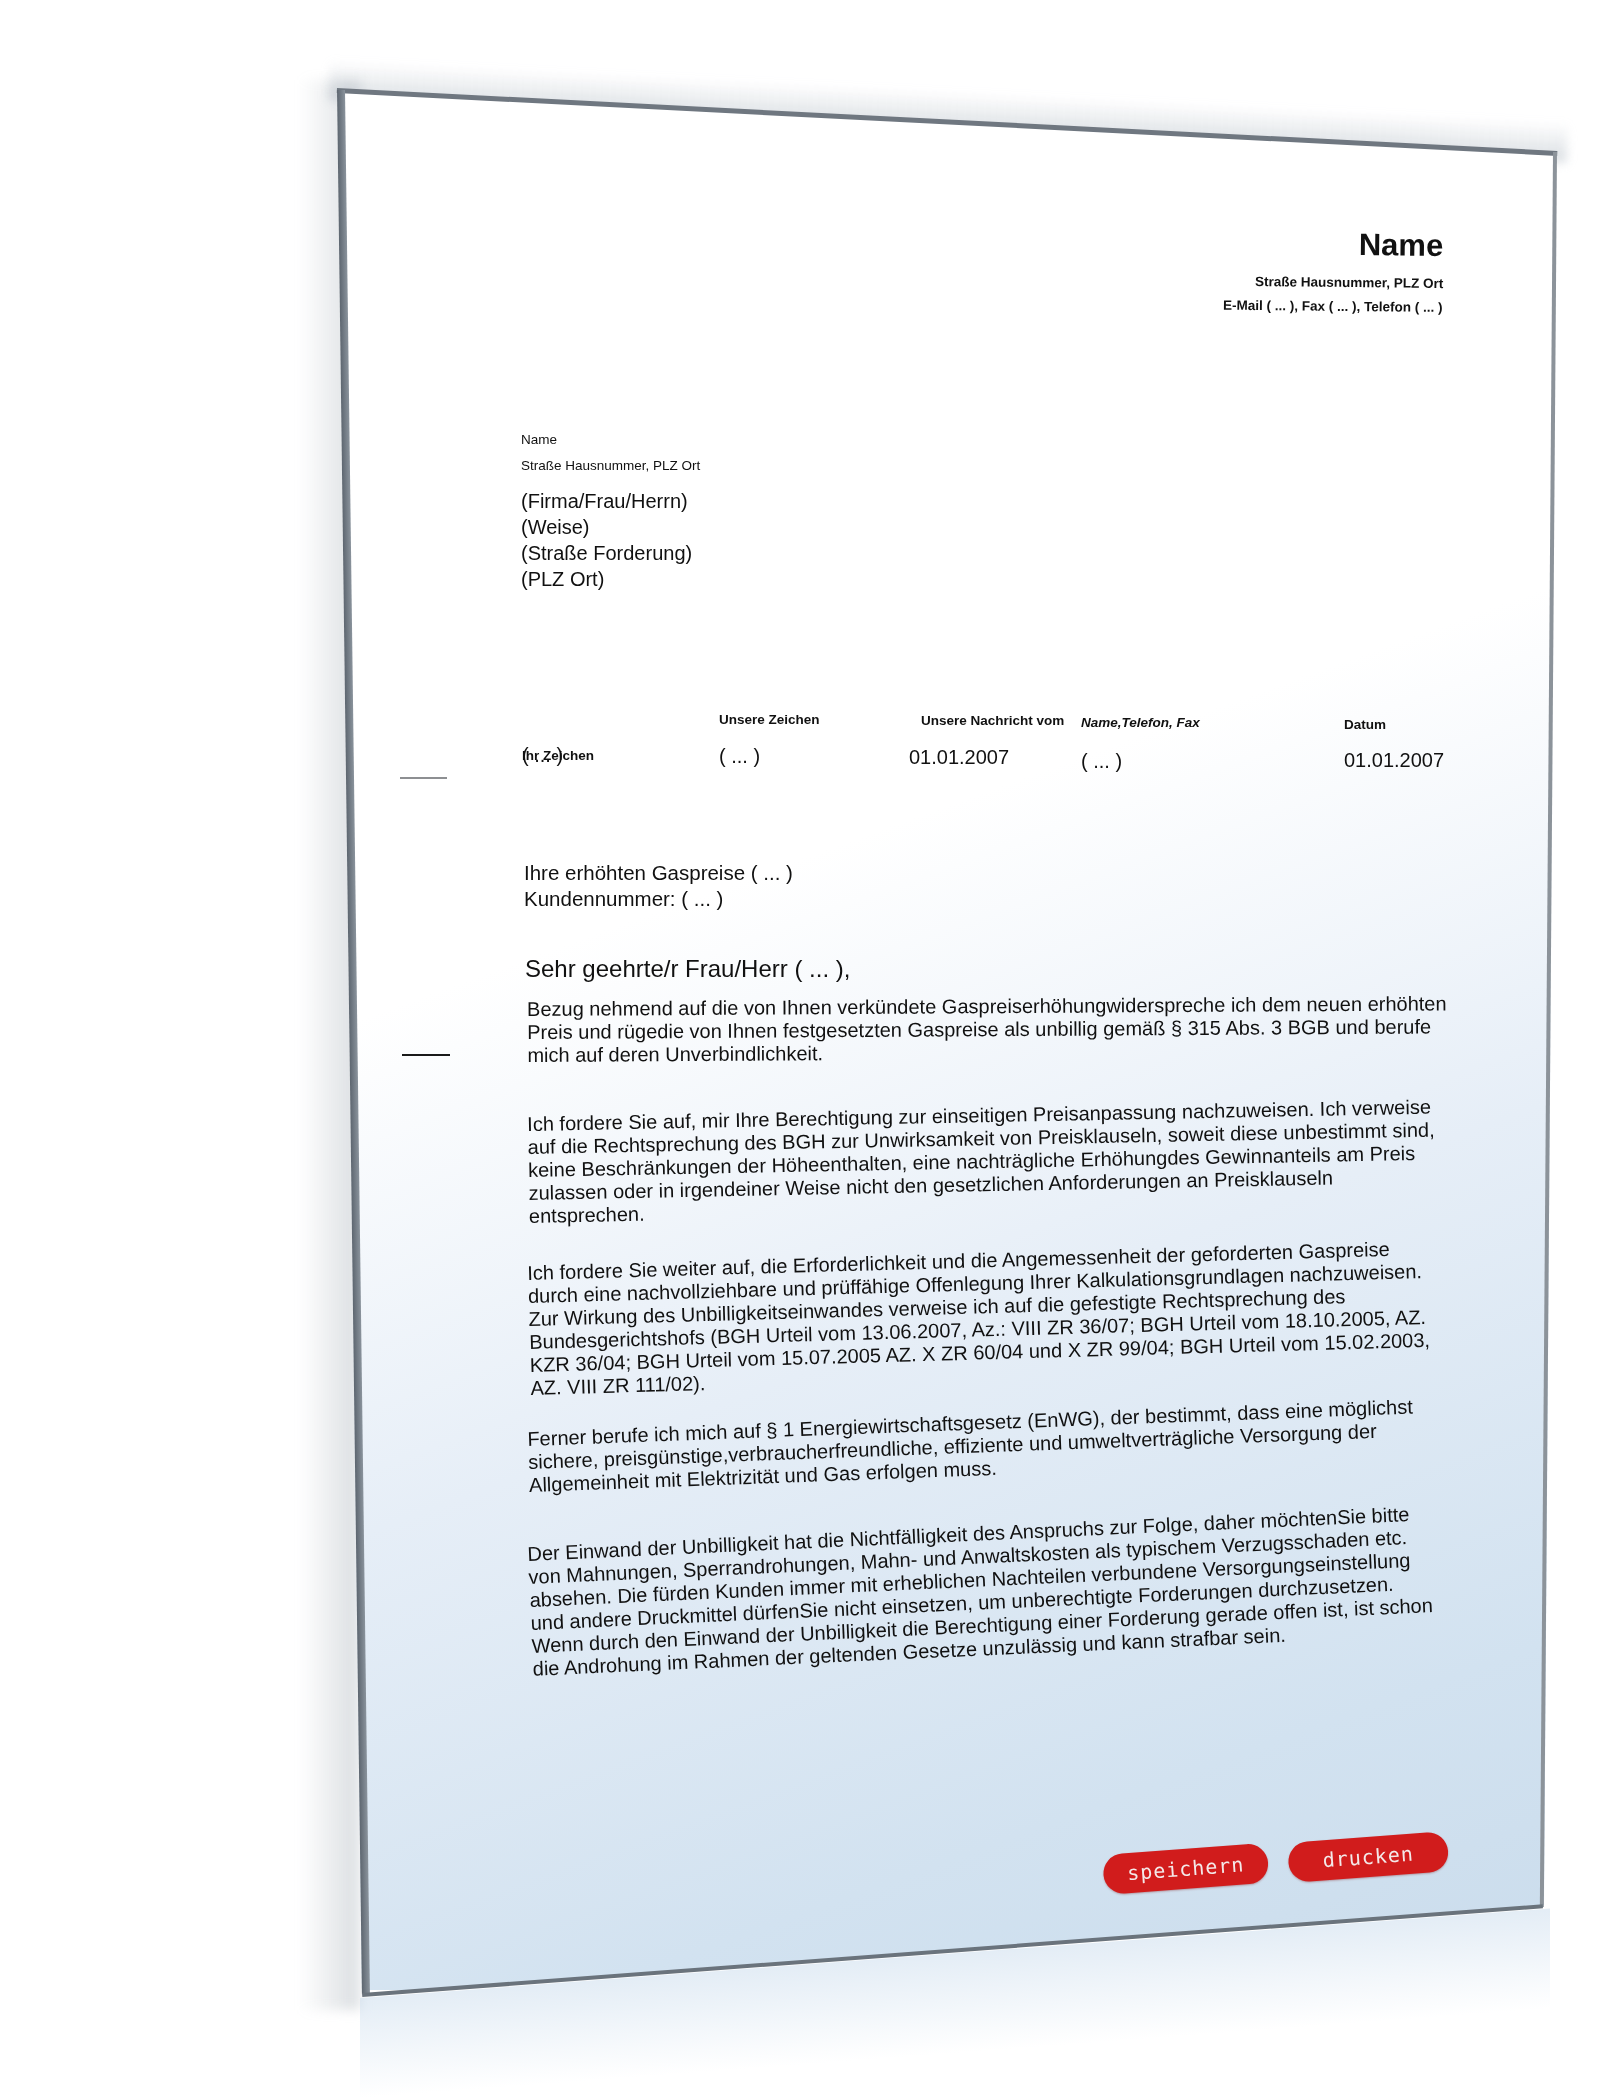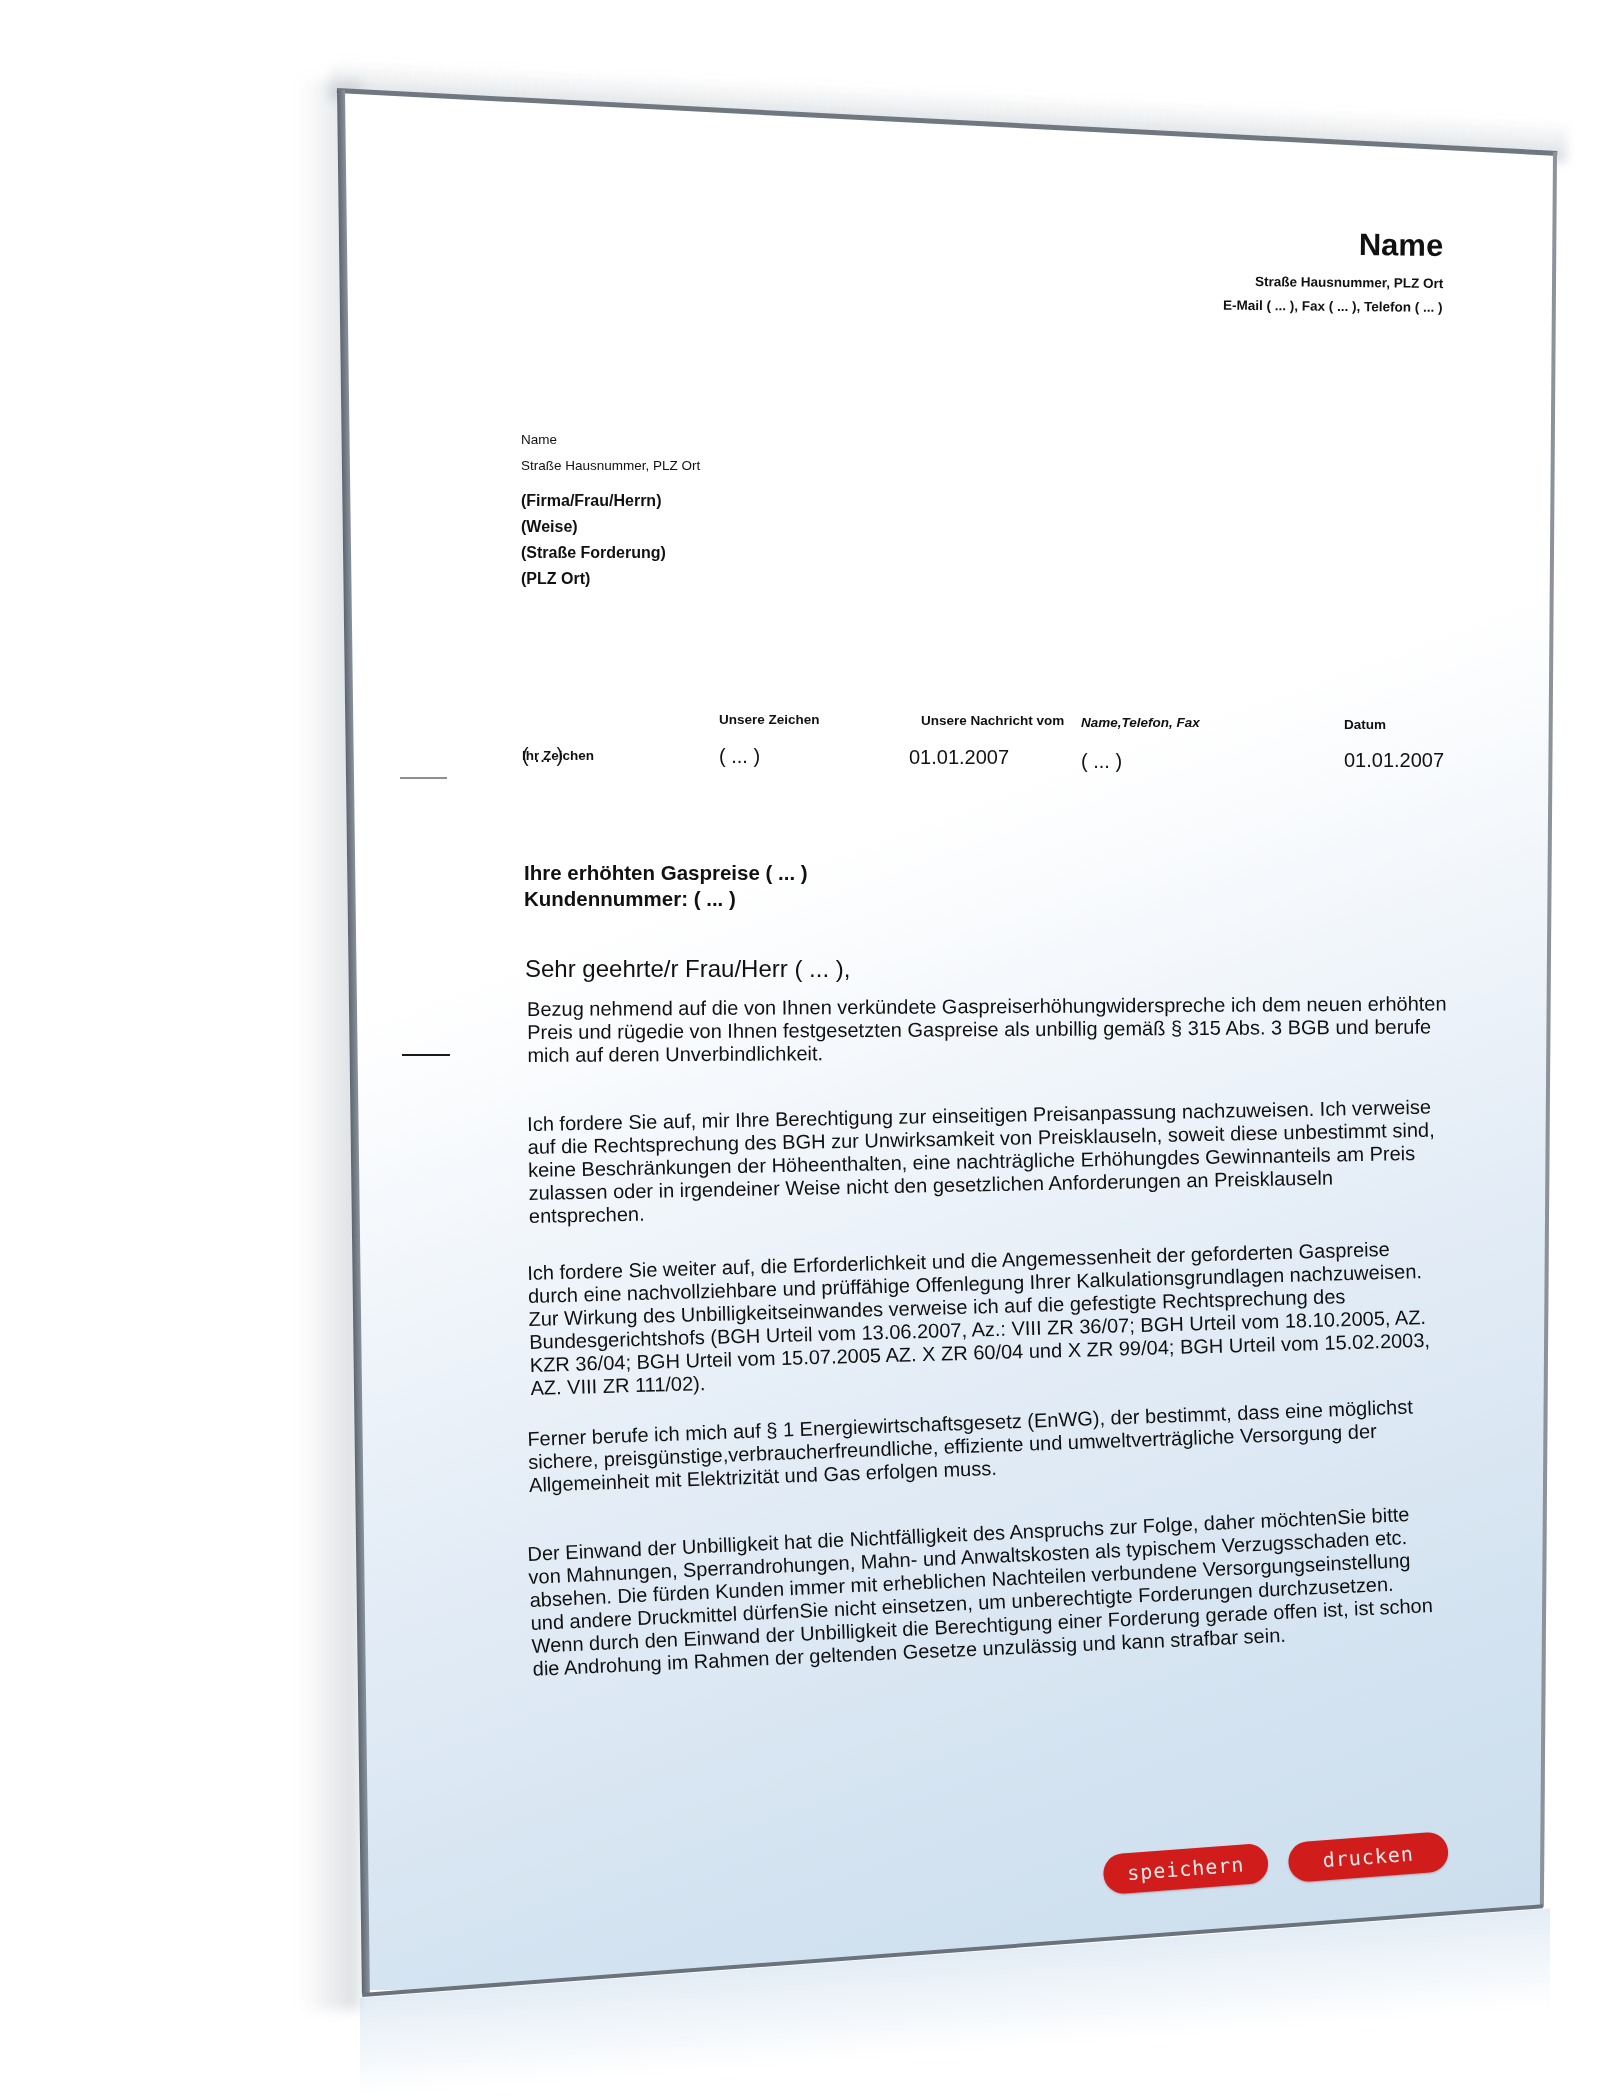--- a/index.html
+++ b/index.html
@@ -15,24 +15,24 @@
   }
   .page-edge-left { position:absolute; left:337px; top:90px; width:8px; height:1904px; background:linear-gradient(to right,#5d6670,#8a939c); transform:skewX(0.75deg); transform-origin:left top; }
   .page-edge-top { position:absolute; left:337px; top:88px; width:1222px; height:5px; background:#6f7780; transform:rotate(2.95deg); transform-origin:left top; }
   .page-edge-right { position:absolute; left:1553px; top:152px; width:4px; height:1755px; background:#8c939a; transform:rotate(0.43deg); transform-origin:left top; }
   .page-edge-bottom { position:absolute; left:362px; top:1993px; width:1184px; height:4px; background:#6a737c; transform:rotate(-4.3deg); transform-origin:left top; }
 
   .abs { position:absolute; color:#111; white-space:nowrap; }
   .sender-name { right:157px; top:228px; font-size:31px; font-weight:bold; transform:rotate(0.6deg); transform-origin:right top; }
   .sender-line { font-size:13.5px; font-weight:bold; transform:rotate(0.6deg); transform-origin:right top; }
   .return-addr { left:521px; font-size:13.5px; }
-  .recipient { left:521px; font-size:16px; line-height:26px;font-weight:bold; }
+  .recipient { left:521px; font-size:20px; line-height:26px; }
   .ref-label { font-size:13.5px; font-weight:bold; }
   .ref-value { font-size:20px; }
-  .subject { left:524px; top:860px; font-size:20.5px; font-weight:bold; line-height:26px; }
+  .subject { left:524px; top:860px; font-size:20.5px; font-weight:normal; line-height:26px; }
   .salutation { left:525px; top:955px; font-size:24px; }
   .para { left:527px; font-size:20px; line-height:23px; transform-origin:left top; }
   .para div { white-space:nowrap; }
   .fold { position:absolute; height:2px; }
 
   .btn { position:absolute; height:40px; border-radius:20px; background:#d11c1c; color:#f4e9e9; font-family:"DejaVu Sans Mono", monospace; font-size:20px; display:flex; align-items:center; justify-content:center; letter-spacing:1px; box-shadow:0 1px 2px rgba(120,0,0,0.3); transform-origin:left top; cursor:pointer; }
 </style>
 </head>
 <body>
 

